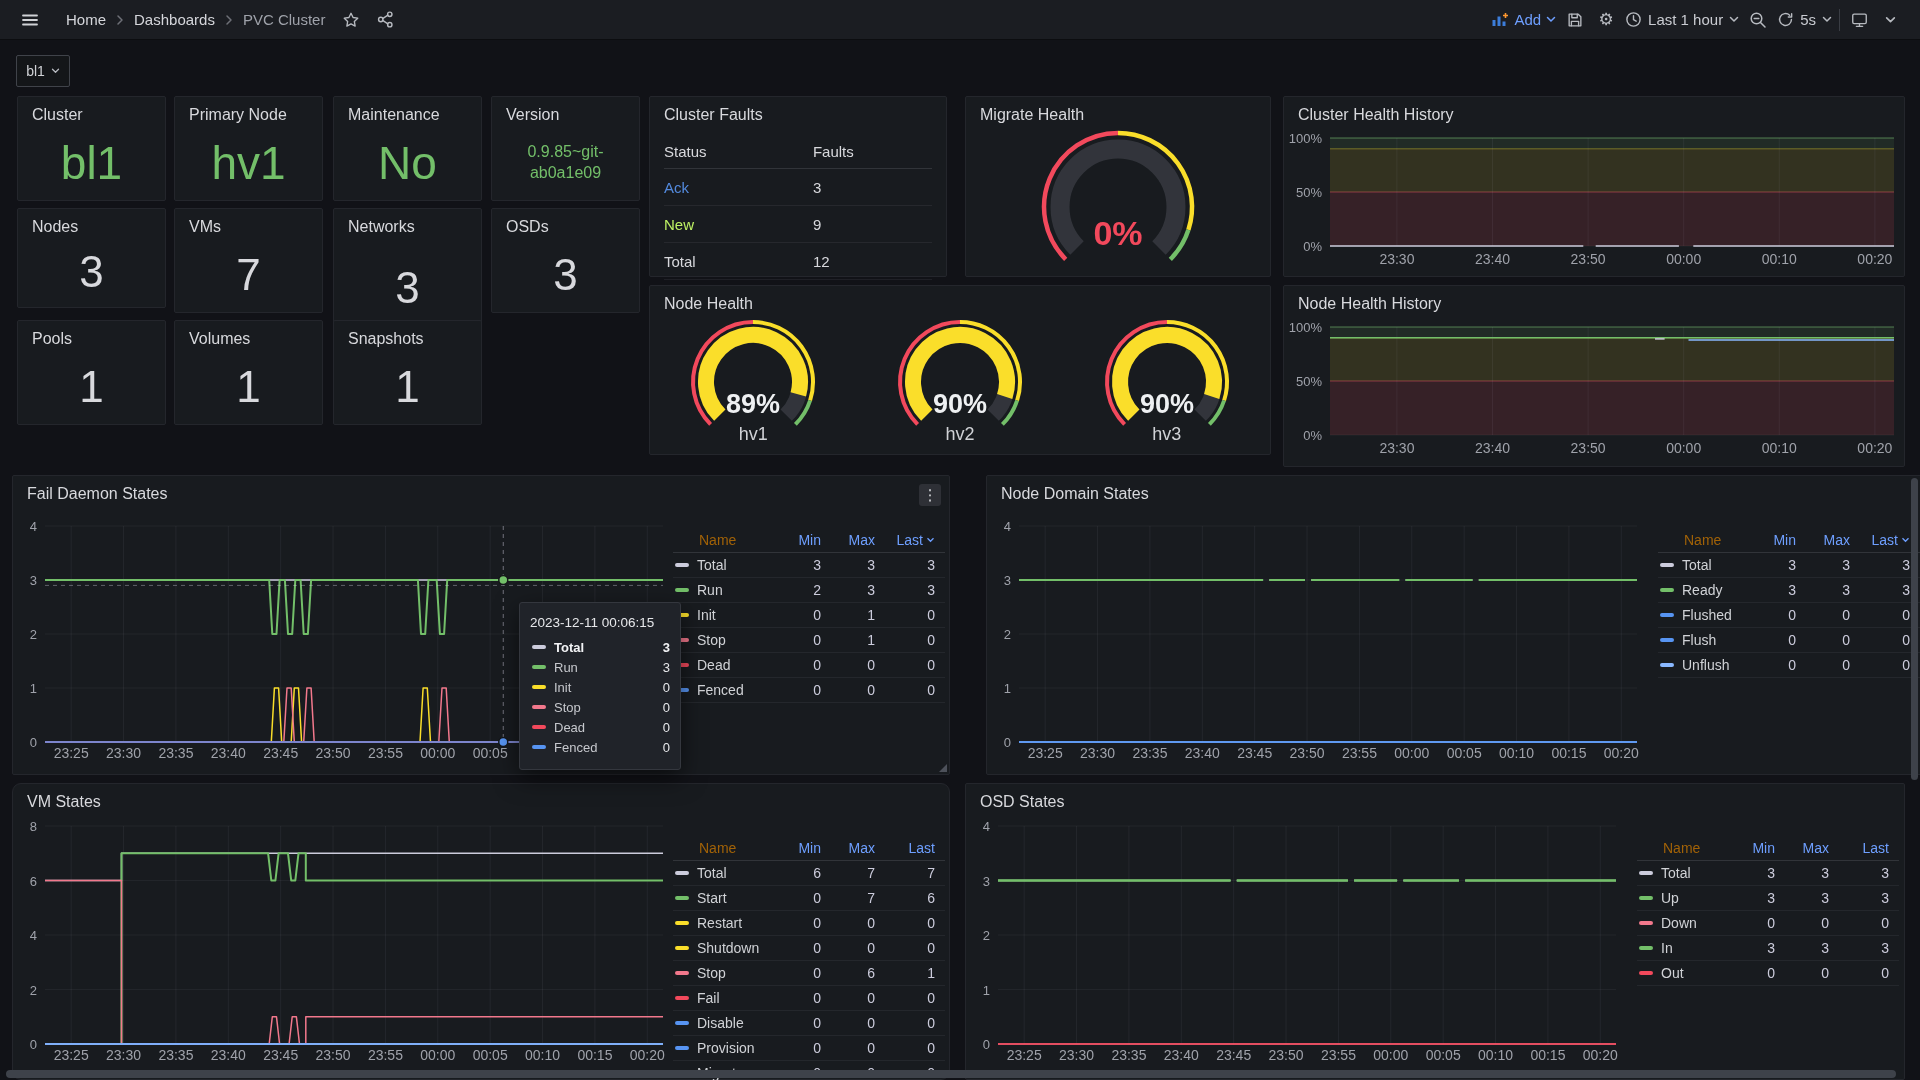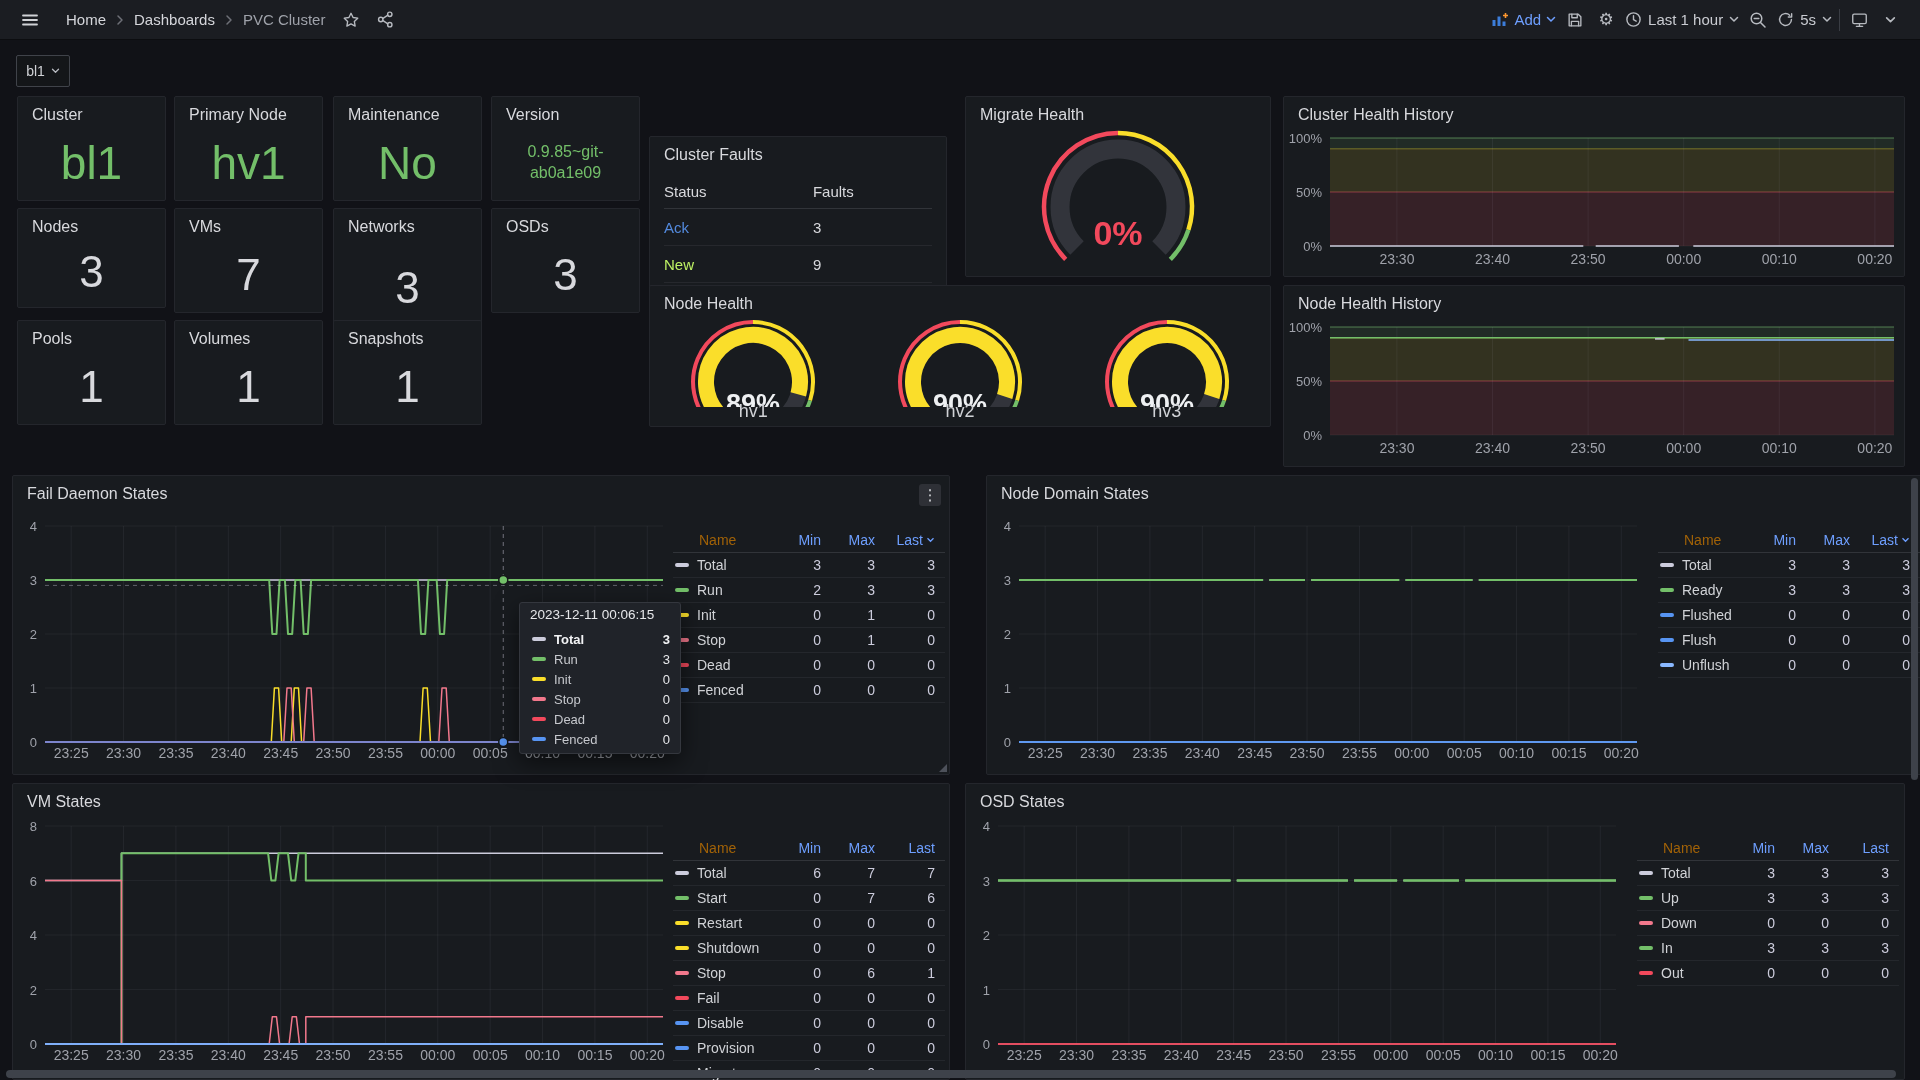--- a/index.html
+++ b/index.html
@@ -46,21 +46,21 @@
   .lrow{display:grid;grid-template-columns:1fr 54px 54px 60px;align-items:center;height:24px;
         border-bottom:1px solid rgba(204,204,220,0.07);cursor:pointer;}
   .lrow.head{color:#6e9fff;border-bottom:1px solid rgba(204,204,220,0.14);}
   .lname{display:flex;align-items:center;color:#d0d2d6;white-space:nowrap;}
   .lrow.head .lname{color:#a16207;}
   .sw{width:14px;height:4px;border-radius:2px;display:inline-block;margin:0 8px 0 2px;flex:none;}
   .num{text-align:right;padding-right:10px;color:#ccccdc;}
   .lrow.head .num{color:#6e9fff;display:flex;justify-content:flex-end;align-items:center;gap:3px;padding-right:10px;}
   
   .tt{position:absolute;width:162px;background:#202329;border:1px solid #34373e;border-radius:3px;
-      box-shadow:0 8px 24px rgba(0,0,0,0.55);padding:4px 10px;z-index:6;box-sizing:border-box;}
+      box-shadow:0 8px 24px rgba(0,0,0,0.55);padding:12px 10px;z-index:6;box-sizing:border-box;}
   .tt-title{font-size:13.5px;color:#e6e7ea;margin-bottom:7px;white-space:nowrap;}
   .tt-row{display:flex;align-items:center;height:20px;font-size:13px;color:#c6c8cd;}
   .tt-row .val{margin-left:auto;color:#e6e7ea;}
   .tt-row.bold,.tt-row.bold .val{font-weight:bold;color:#f2f3f5;}
   .kebab{position:absolute;right:8px;top:8px;width:22px;height:22px;border-radius:3px;
          background:rgba(204,204,220,0.12);color:#d8d9dd;display:flex;align-items:center;
          justify-content:center;font-size:15px;z-index:4;cursor:pointer;}
   .rz::after{content:"";position:absolute;right:2px;bottom:2px;width:0;height:0;
              border-left:8px solid transparent;border-bottom:8px solid #4d515a;}
   .vscroll{position:absolute;right:2px;top:478px;width:7px;height:302px;background:#3e424a;border-radius:4px;z-index:25;}
@@ -211,21 +211,21 @@
       <div class="sval white-lg">1</div>
     </div>
     <div class="panel" style="left: 174px; top: 320px; width: 149px; height: 105px;">
       <div class="ptitle">Volumes</div>
       <div class="sval white-lg">1</div>
     </div>
     <div class="panel" style="left: 333px; top: 320px; width: 149px; height: 105px;">
       <div class="ptitle">Snapshots</div>
       <div class="sval white-lg">1</div>
     </div>
-    <div class="panel" style="left: 649px; top: 96px; width: 298px; height: 181px; margin-top: 40px;">
+    <div class="panel" style="left: 649px; top: 96px; width: 298px; height: 181px;">
       <div class="ptitle">Cluster Faults</div>
       <div class="ftable">
         <div class="frow head">
           <span>Status</span>
           <span>Faults</span>
         </div>
         <div class="frow">
           <span style="color: rgb(83, 138, 222);">Ack</span>
           <span style="color: rgb(216, 217, 221);">3</span>
         </div>
@@ -244,21 +244,21 @@
       <div style="position: absolute; left: 0px; right: 0px; top: 26px; display: flex; justify-content: center;">
         <svg width="304" height="150">
           <path d="M111.0 125.0 A58 58 0 1 1 193.0 125.0" stroke="rgba(204,204,220,0.15)" stroke-width="19" fill="none"></path>
           <path d="M99.7 136.3 A74 74 0 0 1 152.0 10.0" stroke="#f2495c" stroke-width="4.5" fill="none"></path>
           <path d="M152.0 10.0 A74 74 0 0 1 222.4 106.9" stroke="#fade2a" stroke-width="4.5" fill="none"></path>
           <path d="M222.4 106.9 A74 74 0 0 1 204.3 136.3" stroke="#73bf69" stroke-width="4.5" fill="none"></path>
           <text x="152" y="122" text-anchor="middle" font-size="34" font-weight="600" fill="#f2495c">0%</text>
         </svg>
       </div>
     </div>
-    <div class="panel" style="left: 649px; top: 285px; width: 622px; height: 142px; padding-left: 40px;">
+    <div class="panel" style="left: 649px; top: 285px; width: 622px; height: 170px; padding-left: 40px;">
       <div class="ptitle">Node Health</div>
       <div class="gauges">
         <div class="gcell">
           <svg width="190" height="118">
             <path d="M61.8 103.2 A47 47 0 1 1 128.2 103.2" stroke="rgba(204,204,220,0.15)" stroke-width="16" fill="none"></path>
             <path d="M61.8 103.2 A47 47 0 1 1 140.3 82.4" stroke="#fade2a" stroke-width="16" fill="none"></path>
             <path d="M52.6 112.4 A60 60 0 0 1 95.0 10.0" stroke="#f2495c" stroke-width="4" fill="none"></path>
             <path d="M95.0 10.0 A60 60 0 0 1 152.1 88.5" stroke="#fade2a" stroke-width="4" fill="none"></path>
             <path d="M152.1 88.5 A60 60 0 0 1 137.4 112.4" stroke="#73bf69" stroke-width="4" fill="none"></path>
             <text x="95" y="101" text-anchor="middle" font-size="27" font-weight="600" fill="#eef0f2">89%</text>
@@ -543,21 +543,21 @@
           <span class="num">0</span>
         </div>
         <div class="lrow">
           <span class="lname"><span class="sw" style="background: rgb(138, 184, 255);"></span>Unflush</span>
           <span class="num">0</span>
           <span class="num">0</span>
           <span class="num">0</span>
         </div>
       </div>
     </div>
-    <div class="panel" style="left: 12px; top: 783px; width: 938px; height: 297px;">
+    <div class="panel" style="left: 12px; top: 783px; width: 938px; height: 297px; border-radius: 9px;">
       <div class="ptitle">VM States</div>
       <svg class="chart" width="936" height="295" viewBox="0 0 936 295">
         <line x1="58.186440677966104" x2="58.186440677966104" y1="42" y2="260" stroke="rgba(204,204,220,0.07)"></line>
         <text x="58.186440677966104" y="276" text-anchor="middle" font-size="14" fill="#9fa2aa">23:25</text>
         <line x1="110.5593220338983" x2="110.5593220338983" y1="42" y2="260" stroke="rgba(204,204,220,0.07)"></line>
         <text x="110.5593220338983" y="276" text-anchor="middle" font-size="14" fill="#9fa2aa">23:30</text>
         <line x1="162.9322033898305" x2="162.9322033898305" y1="42" y2="260" stroke="rgba(204,204,220,0.07)"></line>
         <text x="162.9322033898305" y="276" text-anchor="middle" font-size="14" fill="#9fa2aa">23:35</text>
         <line x1="215.3050847457627" x2="215.3050847457627" y1="42" y2="260" stroke="rgba(204,204,220,0.07)"></line>
         <text x="215.3050847457627" y="276" text-anchor="middle" font-size="14" fill="#9fa2aa">23:40</text>

